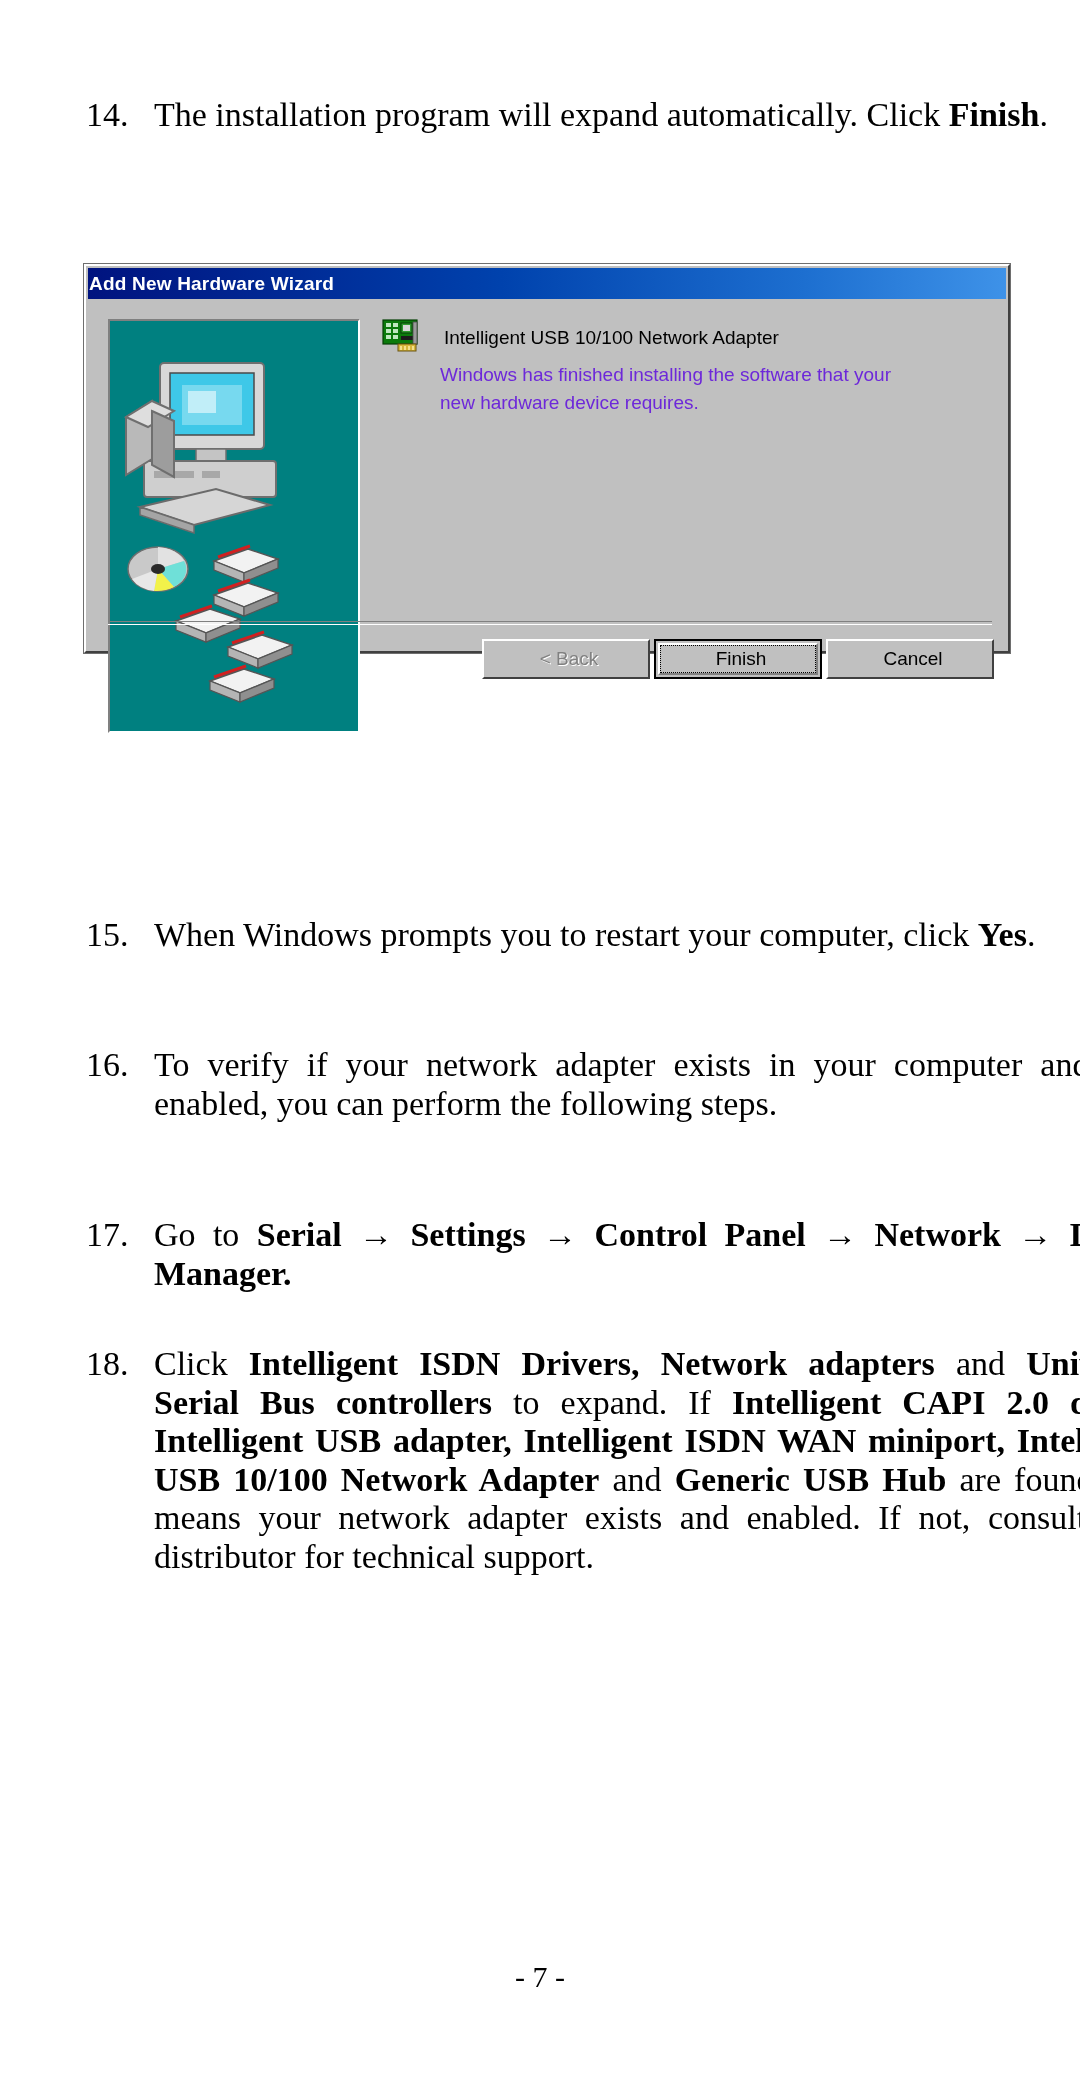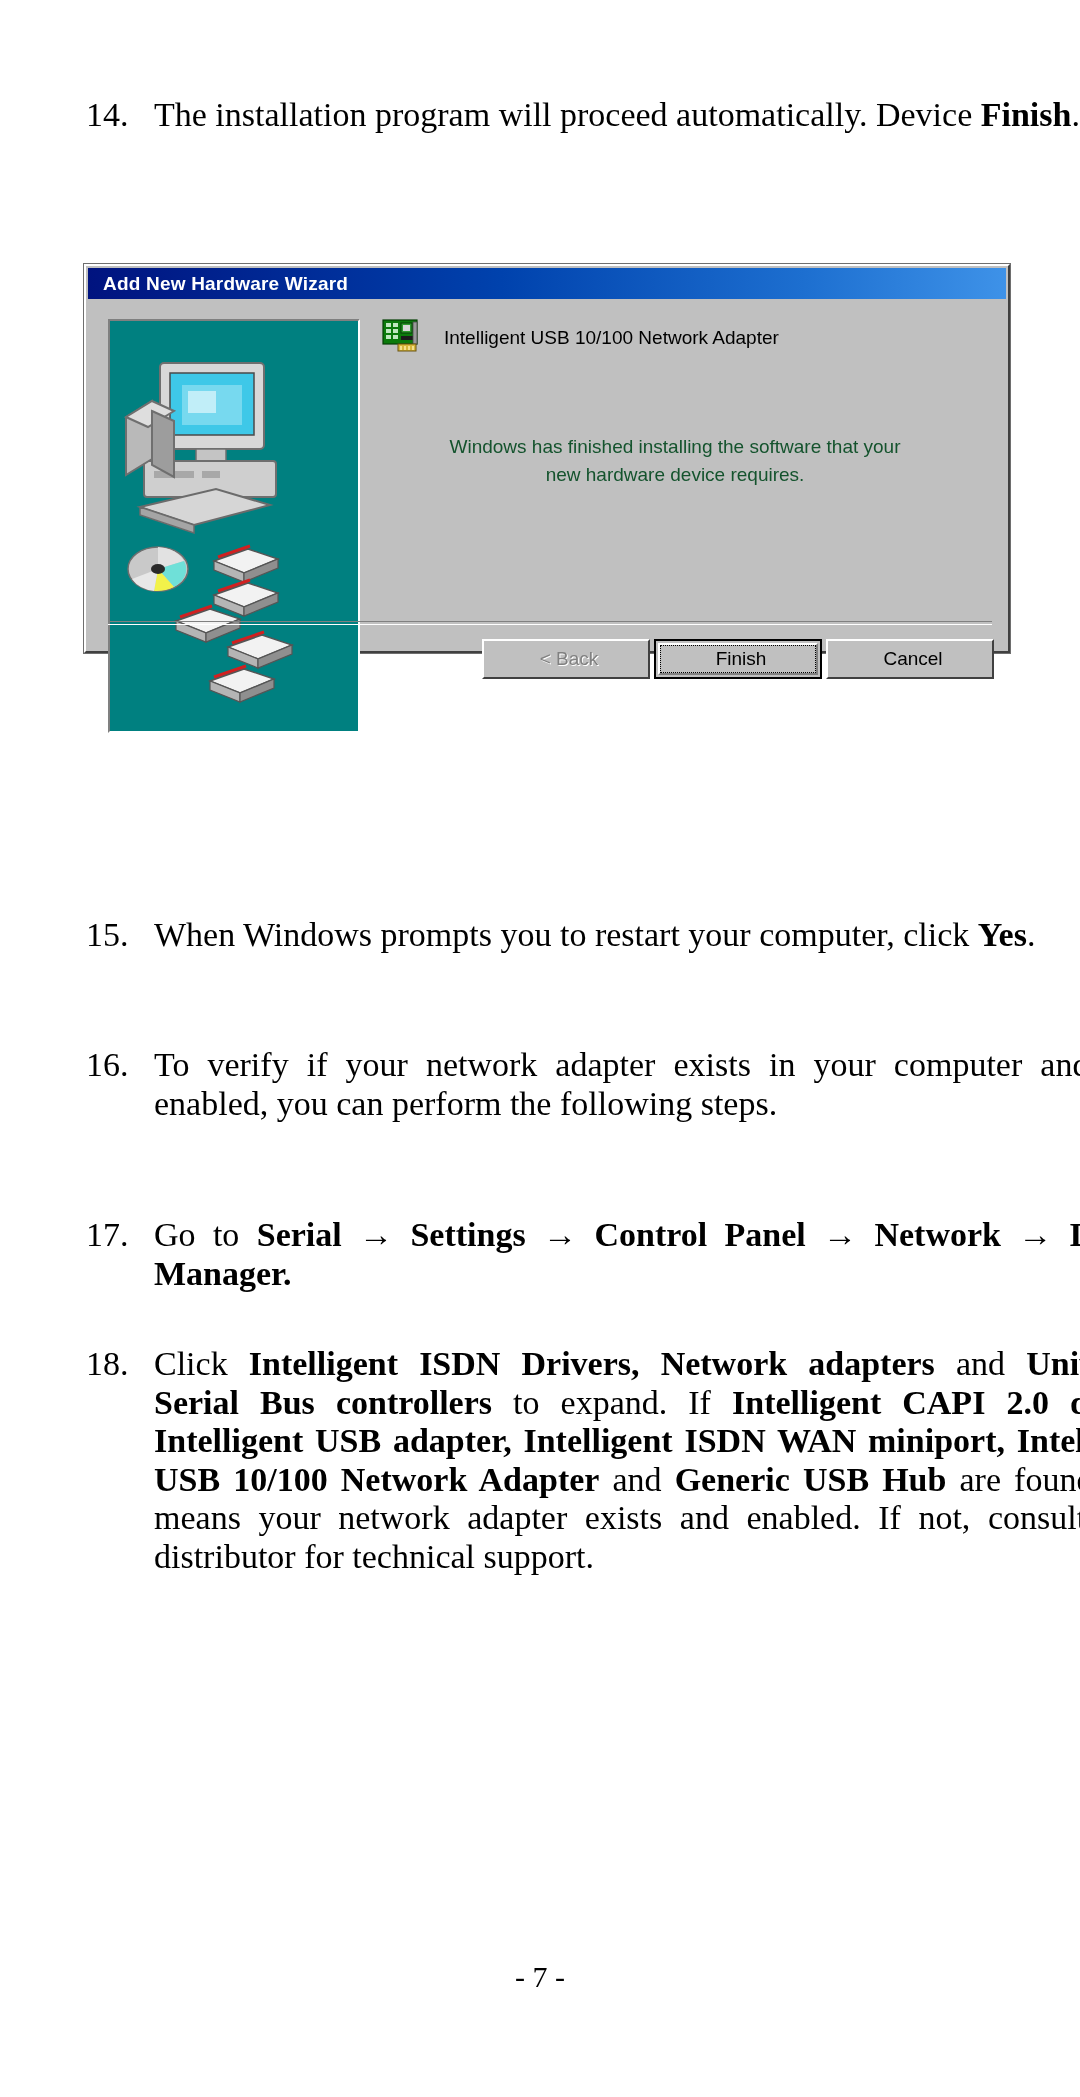--- a/index.html
+++ b/index.html
@@ -66,21 +66,21 @@
     box-sizing: border-box;
     font-family: "Liberation Sans", "DejaVu Sans", sans-serif;
     box-shadow: 0 0 0 1px #6e6e6e;
   }
   .dlg-titlebar {
     height: 31px;
     margin: 2px 2px 0 2px;
     background: linear-gradient(to right, #00137f 0%, #0042ad 45%, #1d6fd0 78%, #3e92e8 100%);
     display: flex;
     align-items: center;
-    padding-left: 15px;
+    padding-left: 1px;
     box-sizing: border-box;
   }
   .dlg-title {
     color: #ffffff;
     font-size: 19px;
     font-weight: bold;
     letter-spacing: 0.2px;
     white-space: nowrap;
   }
 
@@ -120,27 +120,25 @@
     align-items: center;
     gap: 22px;
     height: 46px;
   }
   .dev-name {
     font-size: 19px;
     color: #000000;
     white-space: nowrap;
   }
   .dlg-msg {
-    margin-top: 72px;
     margin-left: 58px;
     font-size: 19px;
     line-height: 1.45;
-    color: #14532d;
+    color: #6d28d9;
     max-width: 470px;
-    text-align: center;
   }
 
   
   .groove {
     position: absolute;
     left: 22px;
     right: 16px;
     top: 322px;
     height: 2px;
     border-top: 1px solid #808080;
@@ -210,21 +208,21 @@
     font-family: "Liberation Serif", "DejaVu Serif", serif;
   }
 </style>
 </head>
 <body>
 
 <div class="page">
 
   <div class="item" id="item14">
     <div class="num">14.</div>
-    <div class="body"><span>The installation program will proceed automatically. Device </span><b>Finish</b><span>.</span></div>
+    <div class="body"><span>The installation program will expand automatically. Click </span><b>Finish</b><span>.</span></div>
   </div>
 
   <div class="dlg">
     <div class="dlg-titlebar">
       <span class="dlg-title">Add New Hardware Wizard</span>
     </div>
     <div class="dlg-body">
 
       <div class="illus">
         <svg width="248" height="410" viewBox="0 0 248 410">

